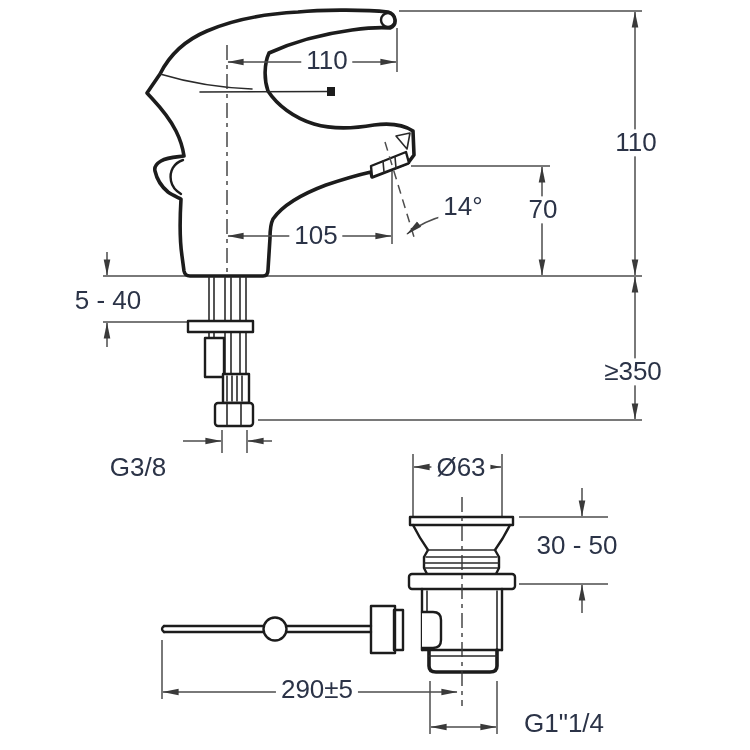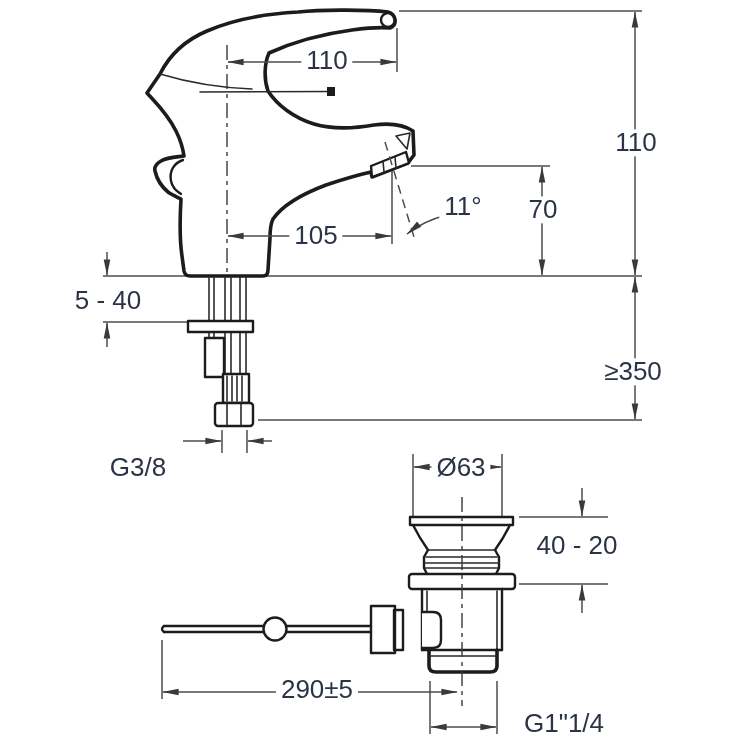--- a/index.html
+++ b/index.html
@@ -141,24 +141,24 @@
     <line class="d" x1="582" y1="613" x2="582" y2="585" marker-end="url(#ar)"></line>
     <line class="d" x1="183" y1="441" x2="221" y2="441" marker-end="url(#ar)"></line>
     <line class="d" x1="272" y1="441" x2="248" y2="441" marker-end="url(#ar)"></line>
     <line class="d dash" x1="385" y1="142" x2="414" y2="237"></line>
     <path class="d" d="M447 215 Q423 221 407 234" marker-end="url(#ar)"></path>
   </g>
 </svg>
 
 <div class="lbl" style="left:327px;top:61px">110</div>
 <div class="lbl" style="left:316px;top:236px">105</div>
-<div class="lbl" style="left:463px;top:207px">11°</div>
+<div class="lbl" style="left:463px;top:207px">14°</div>
 <div class="lbl" style="left:543px;top:210px">70</div>
 <div class="lbl" style="left:636px;top:143px">110</div>
 <div class="lbl" style="left:108px;top:301px">5 - 40</div>
 <div class="lbl" style="left:633px;top:372px">≥350</div>
 <div class="lbl" style="left:138px;top:468px">G3/8</div>
 <div class="lbl" style="left:461px;top:468px">Ø63</div>
-<div class="lbl" style="left:577px;top:546px">40 - 20</div>
+<div class="lbl" style="left:577px;top:546px">30 - 50</div>
 <div class="lbl" style="left:317px;top:690px">290±5</div>
 <div class="lbl" style="left:564px;top:724px">G1"1/4</div>
 
 </div>
 
 </body></html>

